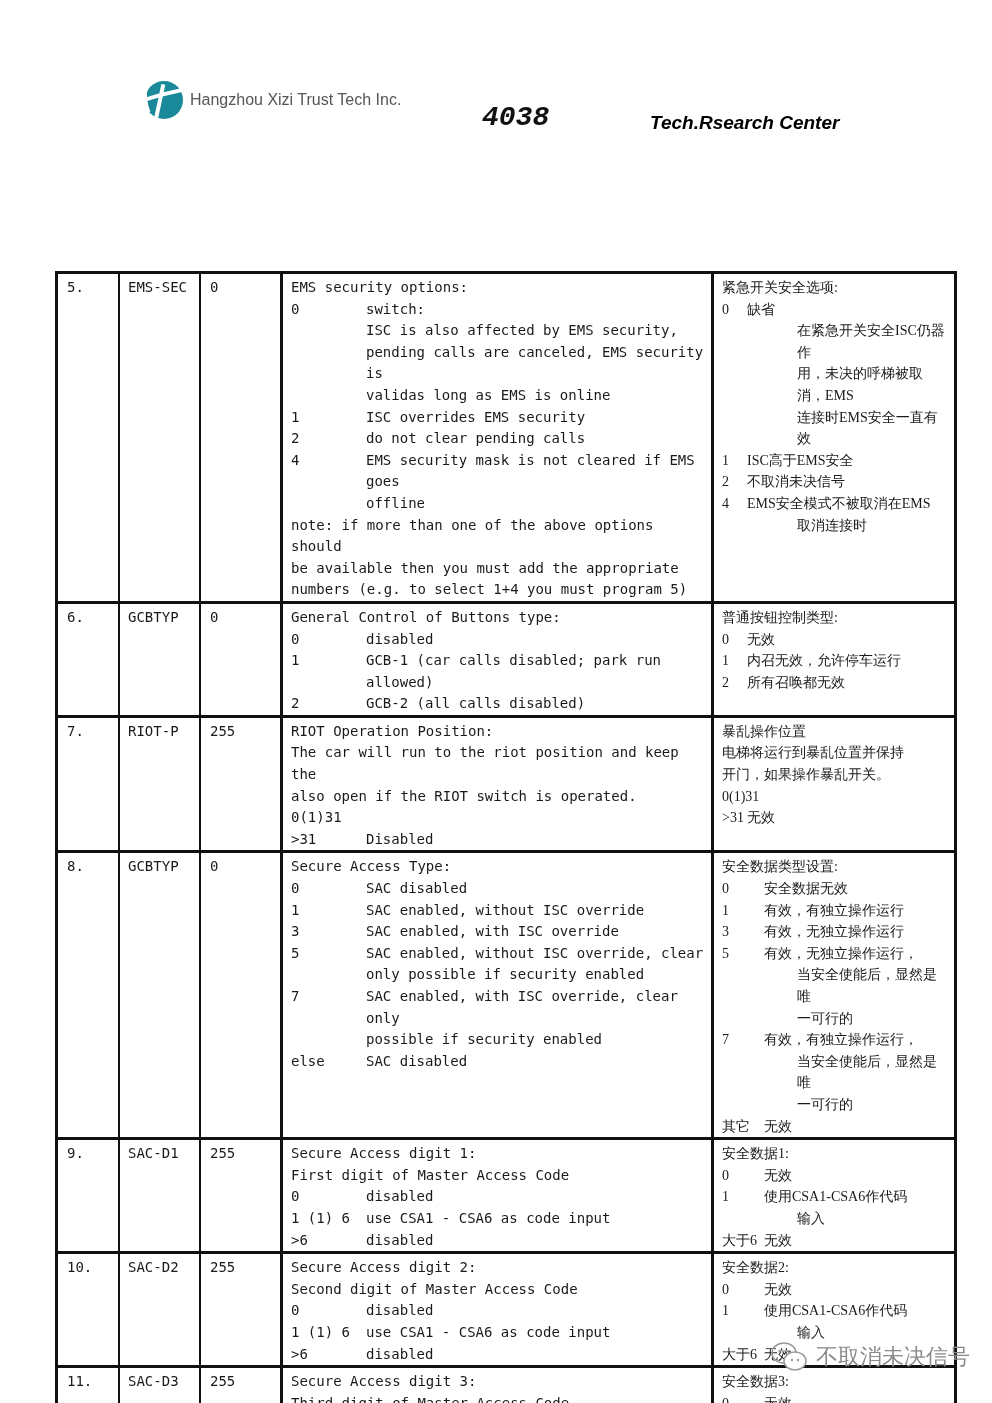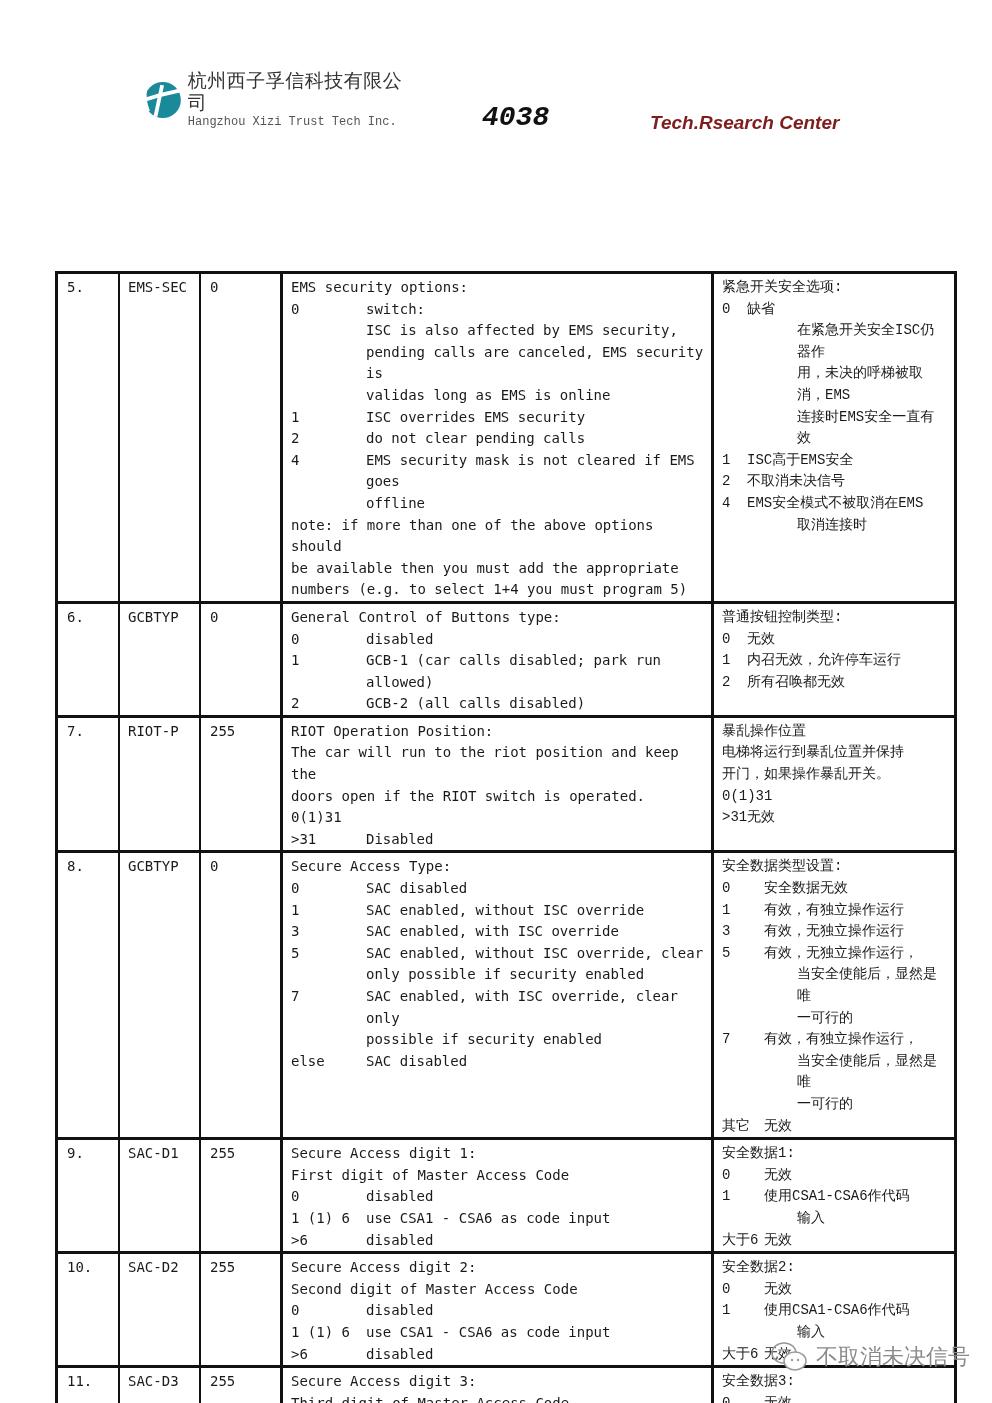--- a/index.html
+++ b/index.html
@@ -2,32 +2,32 @@
 <html><head>
 <meta charset="utf-8">
 <style>
   html, body { margin: 0; padding: 0; background: #ffffff; }
   body { width: 992px; height: 1403px; position: relative; overflow: hidden; font-family: "DejaVu Serif", serif; color: #1a1a1a; }
 
   .header-logo { position: absolute; left: 140px; top: 72px; width: 270px; height: 56px; display: flex; align-items: center; }
   .logo-mark { width: 44px; height: 44px; margin-right: 6px; }
   .logo-text { display: flex; flex-direction: column; }
   .logo-cn { font-family: "DejaVu Sans", sans-serif; font-size: 19px; color: #333; letter-spacing: 0.5px; line-height: 22px; }
-  .logo-en { font-family: Liberation Mono, monospace; font-size: 12px; color: #555; line-height: 18px; }
+  .logo-en { font-family: Liberation Sans, sans-serif; font-size: 16px; color: #555; line-height: 18px; }
 
   .doc-number { position: absolute; left: 482px; top: 102px; font-family: Liberation Mono, monospace; font-weight: bold; font-style: italic; font-size: 28px; color: #111; }
-  .doc-dept { position: absolute; left: 650px; top: 112px; font-family: "Liberation Sans", sans-serif; font-weight: bold; font-style: italic; font-size: 19px; color: #7f1d1d; }
+  .doc-dept { position: absolute; left: 650px; top: 112px; font-family: "Liberation Sans", sans-serif; font-weight: bold; font-style: italic; font-size: 19px; color: #000000; }
 
   table.params { position: absolute; left: 55px; top: 271px; width: 902px; border-collapse: collapse; table-layout: fixed; }
   table.params td { border: 2px solid #111; vertical-align: top; padding: 3px 6px 0 8px; font-size: 14px; line-height: 21.6px; font-family: "DejaVu Sans Mono", monospace; }
   table.params td.col-no { width: 45px; padding-left: 9px; }
   table.params td.col-name { width: 65px; padding-left: 8px; }
   table.params td.col-def { width: 64px; padding-left: 9px; }
   table.params td.col-en { width: 414px; border-left-width: 3px; border-right-width: 3px; }
-  table.params td.col-cn { font-family: Liberation Mono, monospace; font-size: 14px; }
+  table.params td.col-cn { font-family: Liberation Serif, serif; font-size: 14px; }
   table.params { border: 3px solid #111; }
   table.params tr { border-bottom: 3px solid #111; }
 
   .line { display: flex; white-space: pre-wrap; }
   .line .k { flex: 0 0 auto; }
   .line .v { flex: 1 1 auto; }
   .indent { padding-left: 75px; align-items: center; }
 
   .footer-watermark { position: absolute; left: 770px; top: 1340px; display: flex; align-items: center; color: #8a8a8a; font-family: "DejaVu Sans", sans-serif; font-size: 22px; }
   .wechat-icon { width: 40px; height: 34px; margin-right: 6px; }
@@ -36,21 +36,20 @@
 <body>
 
 <div class="header-logo">
   <svg class="logo-mark" viewBox="0 0 44 44">
     <circle cx="24" cy="22" r="19" fill="#1a8a9a"></circle>
     <path d="M4 20 Q22 14 42 10 L42 14 Q22 18 4 24 Z" fill="#ffffff"></path>
     <rect x="18" y="6" width="4" height="34" fill="#ffffff" transform="rotate(12 20 22)"></rect>
     <path d="M6 10 Q4 22 9 34" stroke="#ffffff" stroke-width="3" fill="none"></path>
   </svg>
   <div class="logo-text">
-    <span class="logo-cn">杭州西子孚信科技有限公司</span>
     <span class="logo-en">Hangzhou Xizi Trust Tech Inc.</span>
   </div>
 </div>
 
 <div class="doc-number">4038</div>
 <div class="doc-dept">Tech.Rsearch Center</div>
 
 <table class="params">
   <tbody id="param-body">
       <tr style="height: 262px;">
@@ -100,21 +99,21 @@
           <div class="line"><span class="k" style="width: 25px;">2</span><span class="v">所有召唤都无效</span></div>
         </td>
       </tr>
       <tr style="height: 110px;">
         <td class="col-no">7.</td>
         <td class="col-name">RIOT-P</td>
         <td class="col-def">255</td>
         <td class="col-en">
           <div class="line"><span class="v">RIOT Operation Position:</span></div>
           <div class="line"><span class="v">The car will run to the riot position and keep the</span></div>
-          <div class="line"><span class="v">doors open if the RIOT switch is operated.</span></div>
+          <div class="line"><span class="v">also open if the RIOT switch is operated.</span></div>
           <div class="line"><span class="v">0(1)31</span></div>
           <div class="line"><span class="k" style="width: 75px;">&gt;31</span><span class="v">Disabled</span></div>
         </td>
         <td class="col-cn">
           <div class="line"><span class="v">暴乱操作位置</span></div>
           <div class="line"><span class="v">电梯将运行到暴乱位置并保持</span></div>
           <div class="line"><span class="v">开门，如果操作暴乱开关。</span></div>
           <div class="line"><span class="v">0(1)31</span></div>
           <div class="line"><span class="k" style="width: 25px;">&gt;31</span><span class="v">无效</span></div>
         </td>

